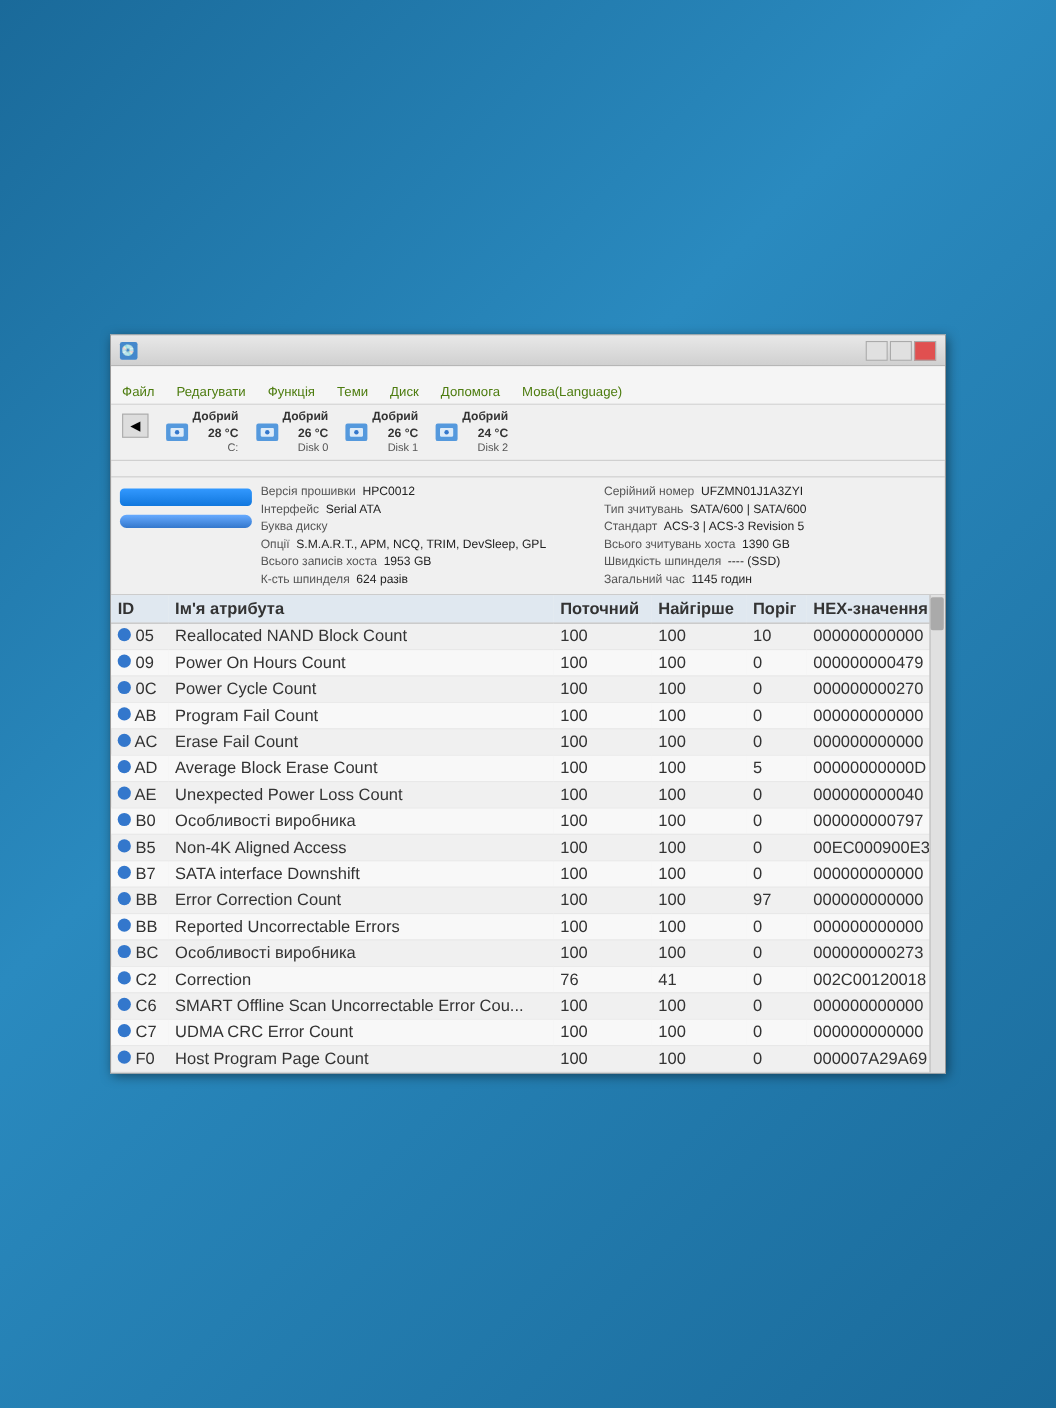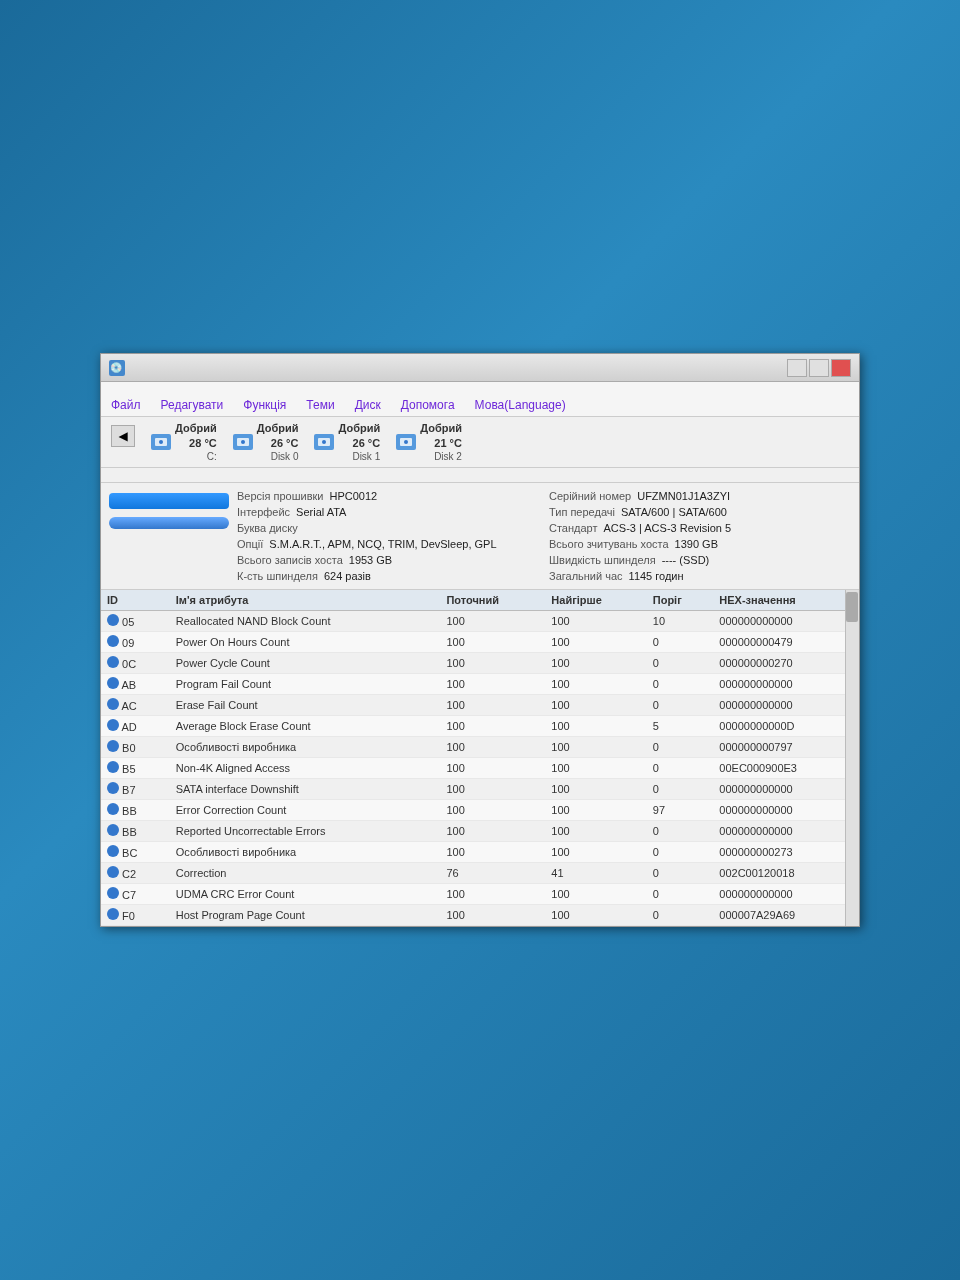--- a/index.html
+++ b/index.html
@@ -67,21 +67,21 @@
     .title-btn.close { background: #e05050; color: white; }
     .menu-bar {
       background: #f5f5f5;
       padding: 2px 6px;
       display: flex;
       gap: 12px;
       border-bottom: 1px solid #ccc;
     }
     .menu-item {
       font-size: 12px;
-      color: #6d28d9;
+      color: #4d7c0f;
       cursor: pointer;
       padding: 2px 4px;
       margin-top: 12px;
     }
     .disk-tabs {
       background: #f0f0f0;
       padding: 4px 6px;
       display: flex;
       gap: 16px;
       border-bottom: 1px solid #ccc;
@@ -179,21 +179,21 @@
       flex-shrink: 0;
       text-align: right;
     }
     .detail-val {
       color: #222;
       font-weight: 500;
     }
     .attr-table {
       width: 100%;
       border-collapse: collapse;
-      font-size: 11px;
+      font-size: 15px;
     }
     .attr-table thead tr {
       background: #e0e8f0;
     }
     .attr-table thead th {
       padding: 4px 6px;
       text-align: left;
       font-weight: 600;
       color: #333;
       border-bottom: 1px solid #bbb;
@@ -308,21 +308,21 @@
   </div>
       <div class="disk-tab">
     <div class="disk-indicator">
       <svg viewBox="0 0 14 14" fill="white">
             <rect x="1" y="3" width="12" height="8" rx="1" fill="white" opacity="0.8"></rect>
             <circle cx="7" cy="7" r="2" fill="#3377cc"></circle>
           </svg>
     </div>
     <div class="disk-tab-info">
       <div class="temp">Добрий</div>
-      <div class="temp">21 °C</div>
+      <div class="temp">24 °C</div>
       <div class="label">Disk 2</div>
     </div>
   </div>
     </div>
 
   <div class="drive-title"></div>
 
   <div class="info-section">
     <div class="status-panel">
       <div class="status-label"></div>
@@ -338,21 +338,21 @@
           </div>
           <div class="detail-row">
             <span class="detail-key">Серійний номер</span>
             <span class="detail-val">UFZMN01J1A3ZYI</span>
           </div>
           <div class="detail-row">
             <span class="detail-key">Інтерфейс</span>
             <span class="detail-val">Serial ATA</span>
           </div>
           <div class="detail-row">
-            <span class="detail-key">Тип передачі</span>
+            <span class="detail-key">Тип зчитувань</span>
             <span class="detail-val">SATA/600 | SATA/600</span>
           </div>
           <div class="detail-row">
             <span class="detail-key">Буква диску</span>
             <span class="detail-val"></span>
           </div>
           <div class="detail-row">
             <span class="detail-key">Стандарт</span>
             <span class="detail-val">ACS-3 | ACS-3 Revision 5</span>
           </div>
@@ -439,20 +439,28 @@
   </tr>
           <tr>
     <td><span class="attr-dot dot-blue"></span> AD</td>
     <td>Average Block Erase Count</td>
     <td>100</td>
     <td>100</td>
     <td>5</td>
     <td>00000000000D</td>
   </tr>
           <tr>
+    <td><span class="attr-dot dot-blue"></span> AE</td>
+    <td>Unexpected Power Loss Count</td>
+    <td>100</td>
+    <td>100</td>
+    <td>0</td>
+    <td>000000000040</td>
+  </tr>
+          <tr>
     <td><span class="attr-dot dot-blue"></span> B0</td>
     <td>Особливості виробника</td>
     <td>100</td>
     <td>100</td>
     <td>0</td>
     <td>000000000797</td>
   </tr>
           <tr>
     <td><span class="attr-dot dot-blue"></span> B5</td>
     <td>Non-4K Aligned Access</td>
@@ -495,20 +503,28 @@
   </tr>
           <tr>
     <td><span class="attr-dot dot-blue"></span> C2</td>
     <td>Correction</td>
     <td>76</td>
     <td>41</td>
     <td>0</td>
     <td>002C00120018</td>
   </tr>
           <tr>
+    <td><span class="attr-dot dot-blue"></span> C6</td>
+    <td>SMART Offline Scan Uncorrectable Error Cou...</td>
+    <td>100</td>
+    <td>100</td>
+    <td>0</td>
+    <td>000000000000</td>
+  </tr>
+          <tr>
     <td><span class="attr-dot dot-blue"></span> C7</td>
     <td>UDMA CRC Error Count</td>
     <td>100</td>
     <td>100</td>
     <td>0</td>
     <td>000000000000</td>
   </tr>
           <tr>
     <td><span class="attr-dot dot-blue"></span> F0</td>
     <td>Host Program Page Count</td>

